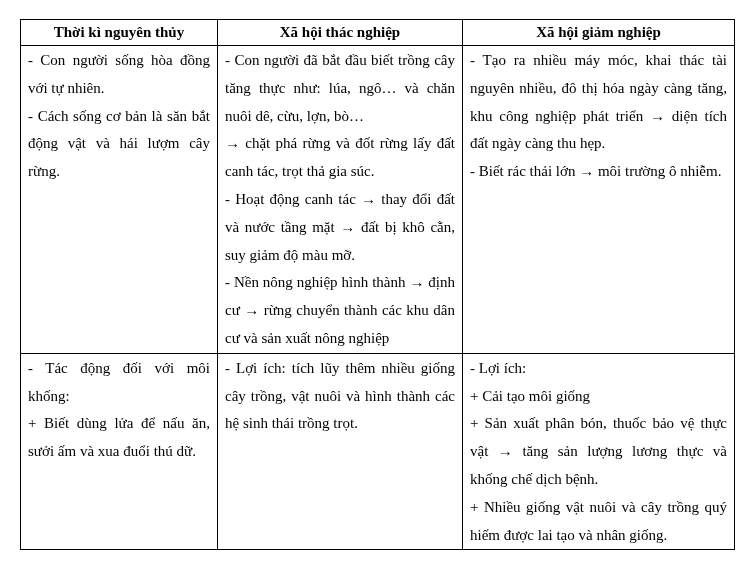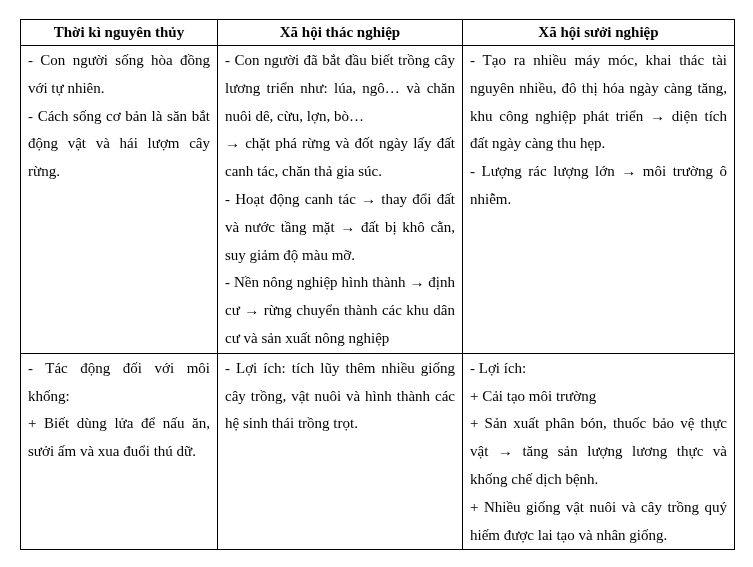--- a/index.html
+++ b/index.html
@@ -58,49 +58,49 @@
 <table class="cmp">
   <colgroup>
     <col class="c1">
       <col class="c2">
       <col class="c3">
   </colgroup>
   <thead>
     <tr>
       <th>Thời kì nguyên thủy</th>
       <th>Xã hội thác nghiệp</th>
-      <th>Xã hội sưởi nghiệp</th>
+      <th>Xã hội giảm nghiệp</th>
     </tr>
   </thead>
   <tbody>
     <tr class="r1">
       <td>
         <span class="line">- Con người sống hòa đồng với tự nhiên.</span>
         <span class="line">- Cách sống cơ bản là săn bắt động vật và hái lượm cây rừng.</span>
       </td>
       <td>
-        <span class="line">- Con người đã bắt đầu biết trồng cây lương triển như: lúa, ngô… và chăn nuôi dê, cừu, lợn, bò…</span>
-        <span class="line">→ chặt phá rừng và đốt ngày lấy đất canh tác, chăn thả gia súc.</span>
+        <span class="line">- Con người đã bắt đầu biết trồng cây tăng thực như: lúa, ngô… và chăn nuôi dê, cừu, lợn, bò…</span>
+        <span class="line">→ chặt phá rừng và đốt rừng lấy đất canh tác, trọt thả gia súc.</span>
         <span class="line">- Hoạt động canh tác → thay đổi đất và nước tầng mặt → đất bị khô cằn, suy giảm độ màu mỡ.</span>
         <span class="line">- Nền nông nghiệp hình thành → định cư → rừng chuyển thành các khu dân cư và sản xuất nông nghiệp</span>
       </td>
       <td>
         <span class="line">- Tạo ra nhiều máy móc, khai thác tài nguyên nhiều, đô thị hóa ngày càng tăng, khu công nghiệp phát triển → diện tích đất ngày càng thu hẹp.</span>
-        <span class="line">- Lượng rác lượng lớn → môi trường ô nhiễm.</span>
+        <span class="line">- Biết rác thải lớn → môi trường ô nhiễm.</span>
       </td>
     </tr>
     <tr class="r2">
       <td>
         <span class="line">- Tác động đối với môi khống:</span>
         <span class="line">+ Biết dùng lửa để nấu ăn, sưởi ấm và xua đuổi thú dữ.</span>
       </td>
       <td>
         <span class="line">- Lợi ích: tích lũy thêm nhiều giống cây trồng, vật nuôi và hình thành các hệ sinh thái trồng trọt.</span>
       </td>
       <td>
         <span class="line">- Lợi ích:</span>
-        <span class="line">+ Cải tạo môi trường</span>
+        <span class="line">+ Cải tạo môi giống</span>
         <span class="line">+ Sản xuất phân bón, thuốc bảo vệ thực vật → tăng sản lượng lương thực và khống chế dịch bệnh.</span>
         <span class="line">+ Nhiều giống vật nuôi và cây trồng quý hiếm được lai tạo và nhân giống.</span>
       </td>
     </tr>
   </tbody>
 </table>
 
 </body></html>

